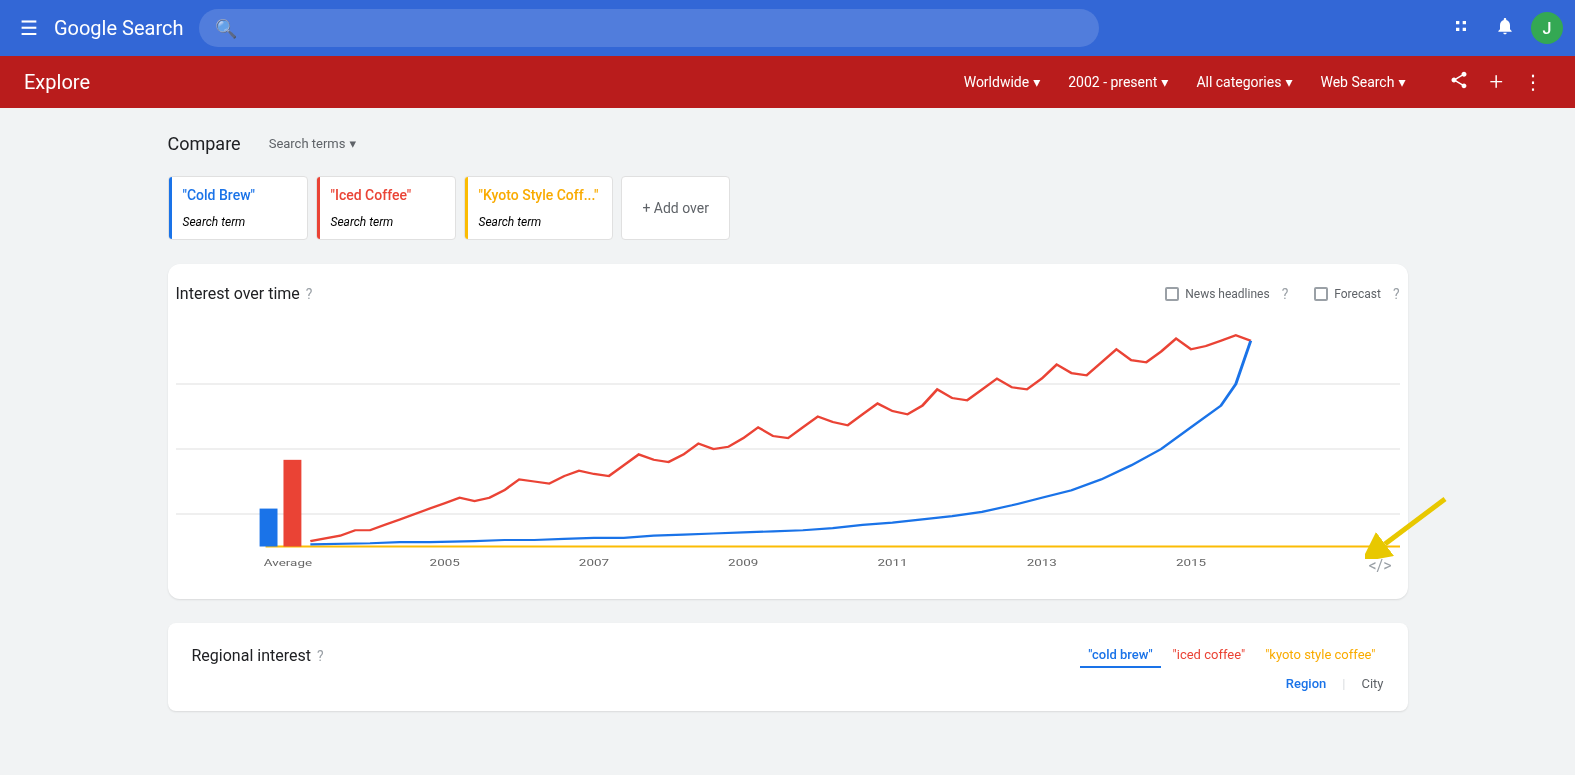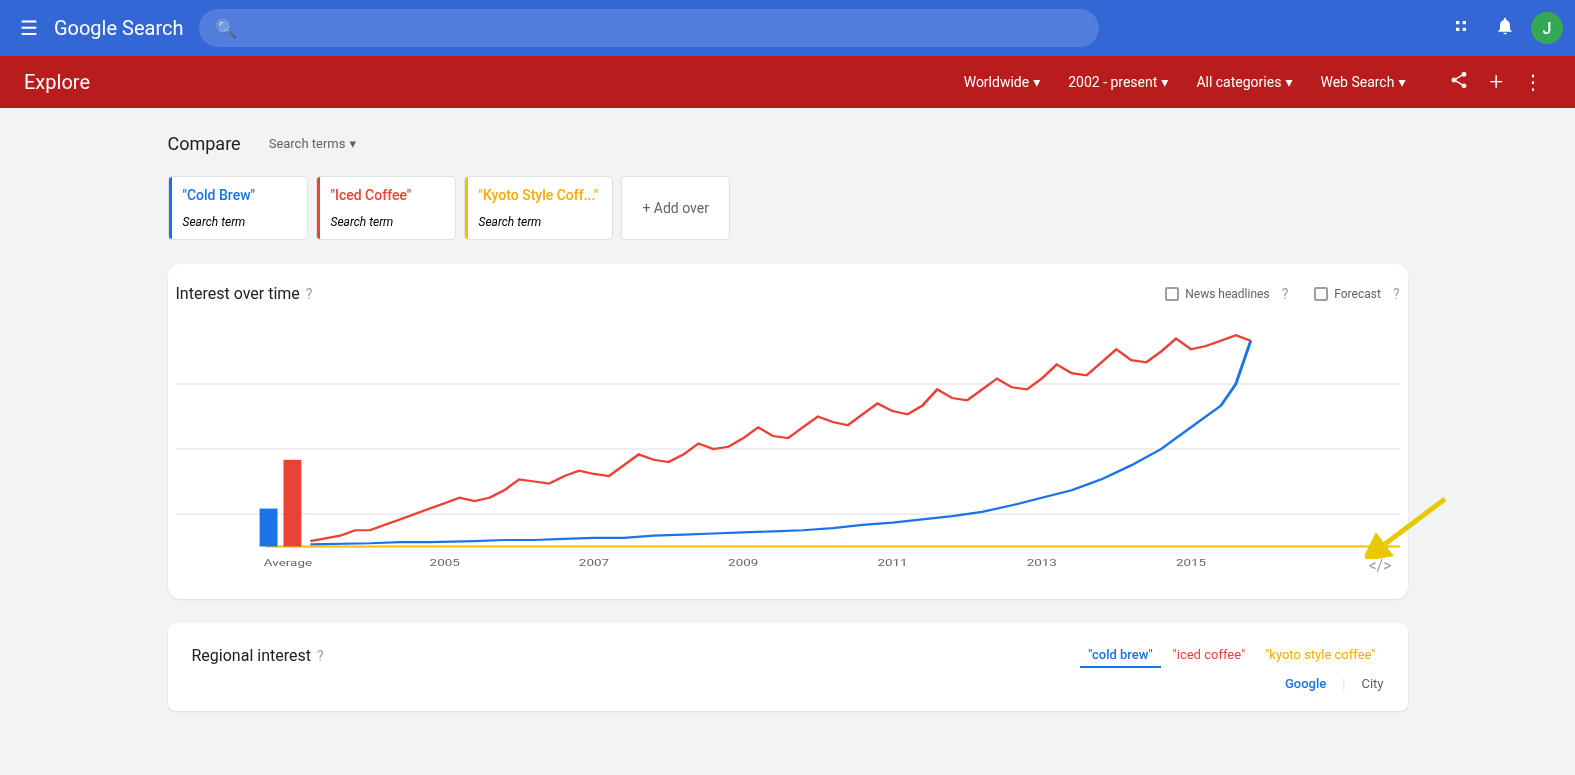--- a/index.html
+++ b/index.html
@@ -510,19 +510,19 @@
     <div class="regional-header">
       <span class="regional-title">Regional interest</span>
       <span class="help-icon">?</span>
       <div class="regional-tabs">
         <div class="regional-tab active-blue">"cold brew"</div>
         <div class="regional-tab red">"iced coffee"</div>
         <div class="regional-tab yellow">"kyoto style coffee"</div>
       </div>
     </div>
     <div class="regional-filter-row">
-      <span class="regional-filter-item active">Google</span>
+      <span class="regional-filter-item active">Region</span>
       <span class="regional-divider">|</span>
       <span class="regional-filter-item">City</span>
     </div>
   </div>
 
 </div>
 
 </body></html>

